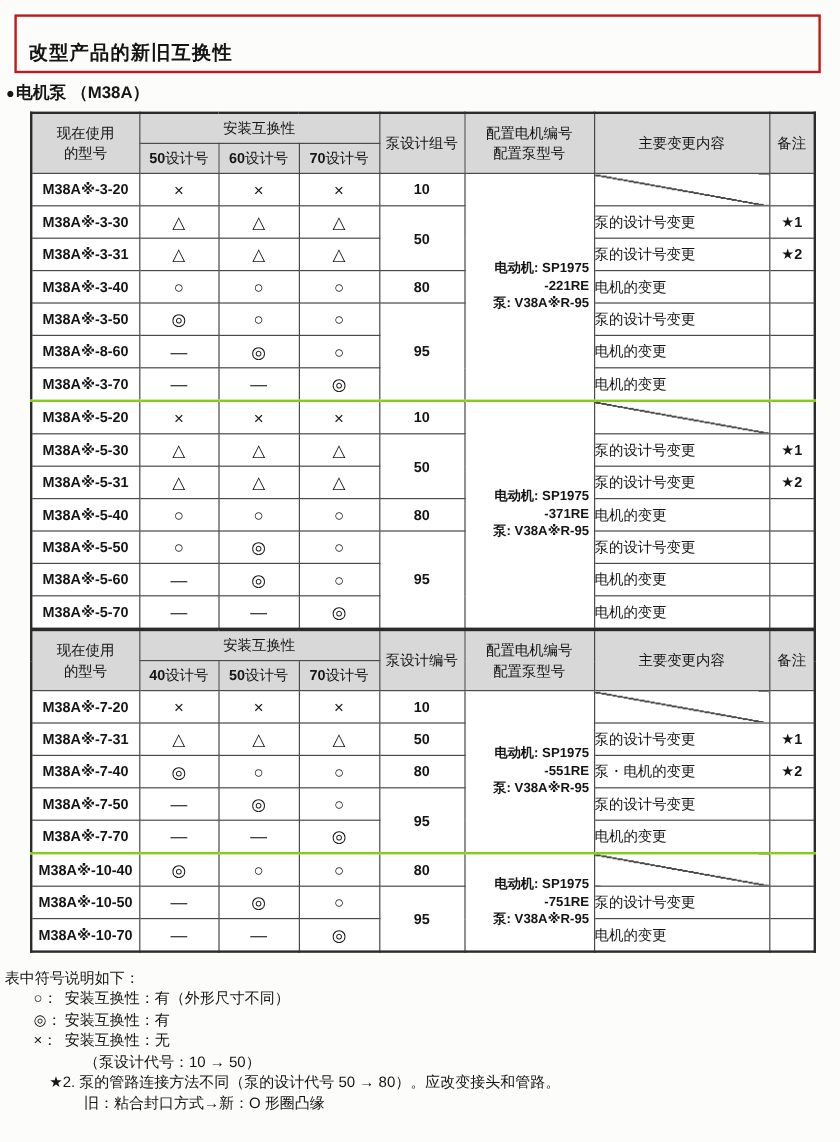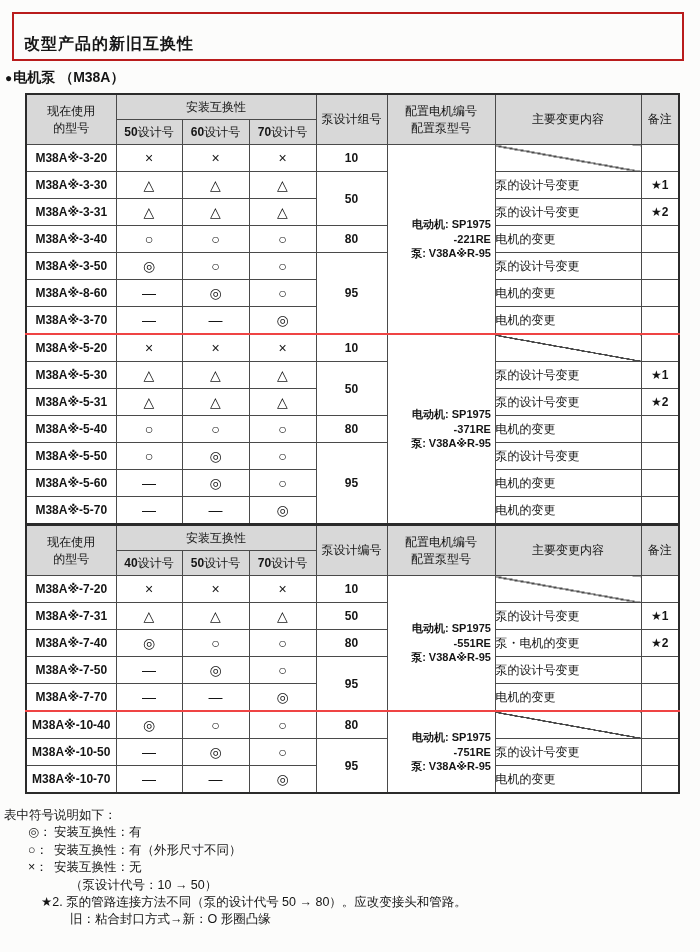--- a/index.html
+++ b/index.html
@@ -49,21 +49,21 @@
   .c-grp{width:71px}.c-cfg{width:108px}.c-chg{width:146px}.c-note{width:38px}
   td.model{font-weight:bold;font-size:12px;}
   td.sym{font-size:14px;}
   td.grp{font-weight:bold;font-size:12px;}
   td.motor-cell{font-weight:bold;font-size:11px;}
   .motor{display:inline-block;text-align:right;line-height:1.35;}
   .motor .m2{padding-left:56px;}
   .motor .m3{padding-left:20px;}
   td.chg{text-align:left;}
   td.note-cell{font-weight:bold;font-size:12px;}
-  tr.sep td{border-top:2px solid #ef4444;}
+  tr.sep td{border-top:2px solid #84cc16;}
   td.diag{
     background-image:linear-gradient(to top right,
       transparent calc(50% - 1px),
       #4a4a4a calc(50% - 1px),
       #4a4a4a calc(50% + 0.5px),
       transparent calc(50% + 0.5px));
   }
   .legend{
     margin:13px 0 0 4px;
     font-size:12.5px;
@@ -343,19 +343,19 @@
   <td class="sym">—</td>
   <td class="sym">◎</td>
   <td class="chg">电机的变更</td>
   <td class="note-cell"></td>
 </tr>
 </tbody>
 </table>
 
 <div class="legend">
   <div class="lg-title">表中符号说明如下：</div>
+  <div class="lg-item"><span class="lg-sym">○：</span><span>安装互换性：有（外形尺寸不同）</span></div>
   <div class="lg-item"><span class="lg-sym">◎：</span><span>安装互换性：有</span></div>
-  <div class="lg-item"><span class="lg-sym">○：</span><span>安装互换性：有（外形尺寸不同）</span></div>
   <div class="lg-item"><span class="lg-sym">×：</span><span>安装互换性：无</span></div>
   <div class="lg-sub1">（泵设计代号：10 → 50）</div>
   <div class="lg-note2"><span class="star">★2.</span> <span>泵的管路连接方法不同（泵的设计代号 50 → 80）。应改变接头和管路。</span></div>
   <div class="lg-sub2">旧：粘合封口方式→新：O 形圈凸缘</div>
 </div>
 
 </body></html>

